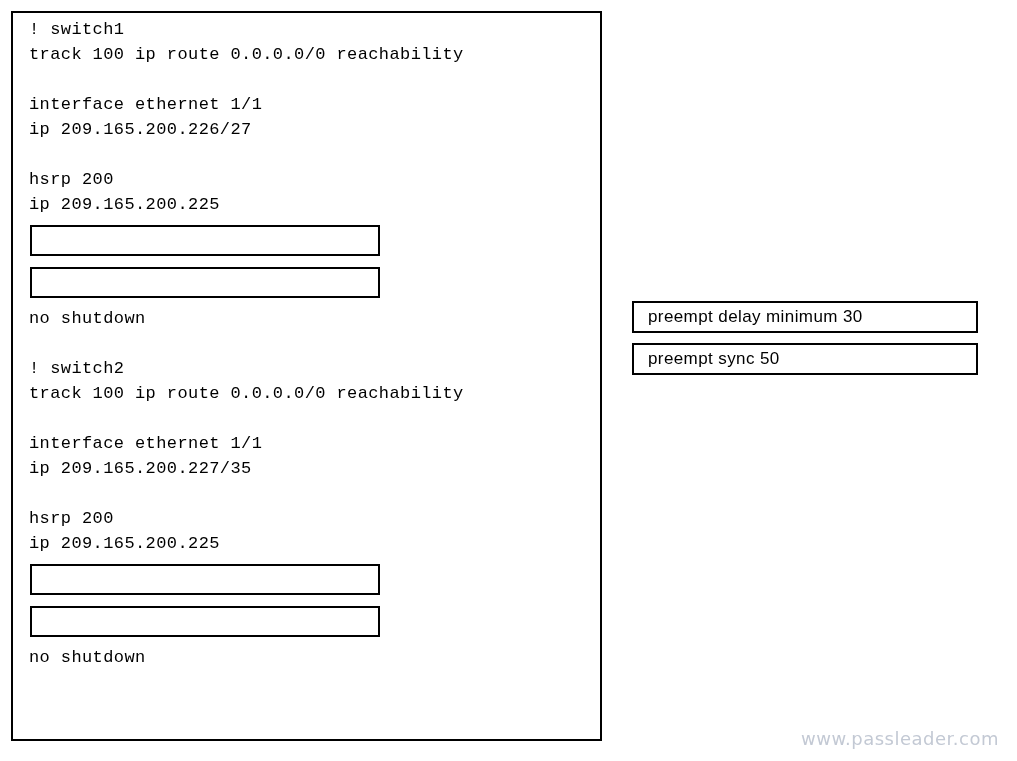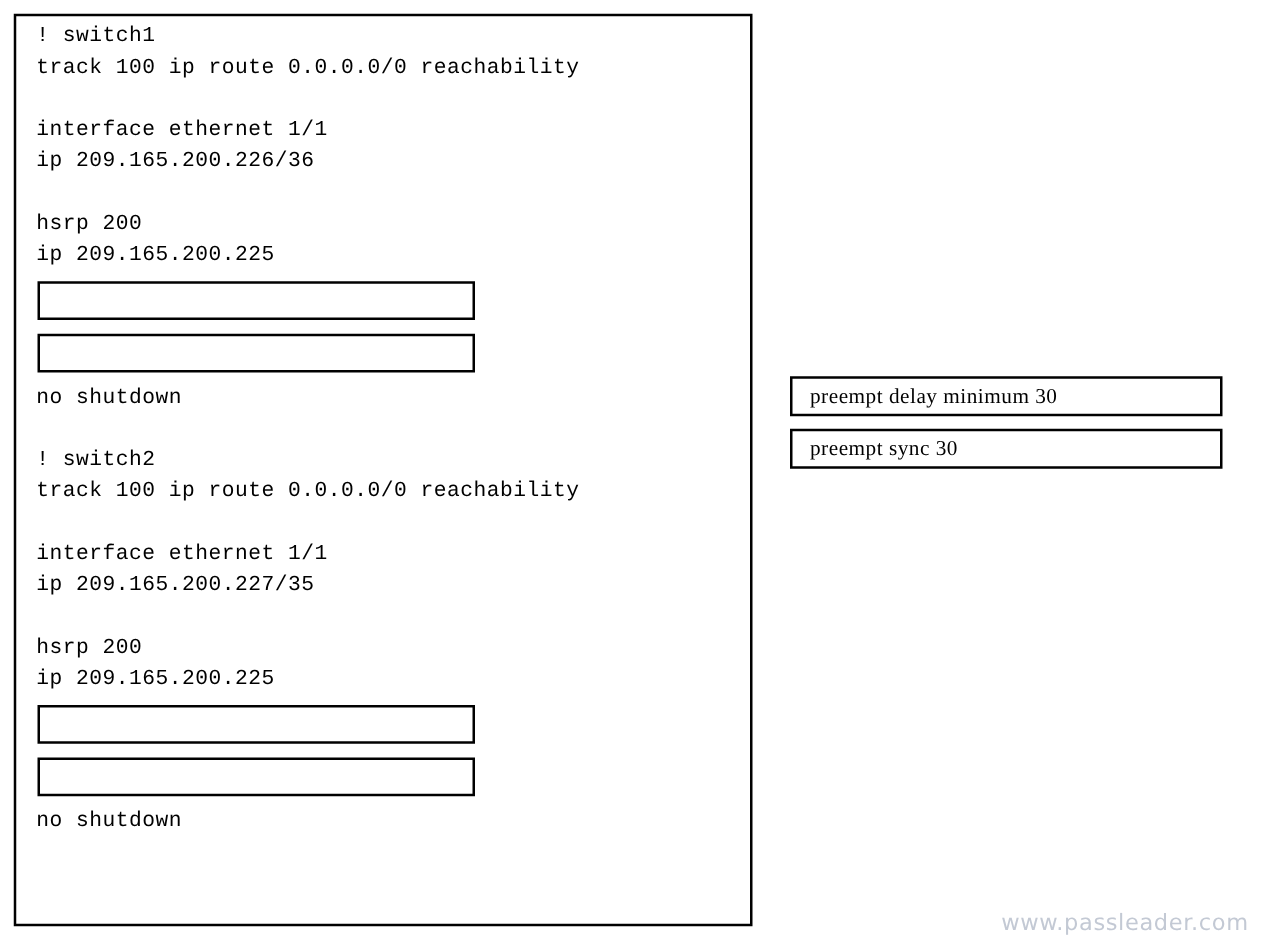--- a/index.html
+++ b/index.html
@@ -77,21 +77,21 @@
     height: 32px;
     border: 2px solid #000000;
     background: #ffffff;
     margin-bottom: 10px;
     display: flex;
     align-items: center;
     padding-left: 14px;
   }
 
   .option-box .option-label {
-    font-family: Liberation Serif, serif;
+    font-family: Liberation Sans, sans-serif;
     font-size: 17px;
     line-height: 18px;
     color: #000000;
     white-space: pre;
     letter-spacing: 0.4px;
   }
 
   
   #watermark {
     position: absolute;
@@ -108,21 +108,21 @@
 <body>
 
 <div id="config-panel">
   <div class="config-inner">
 
     <div>
       <div class="cfg-line">! switch1</div>
       <div class="cfg-line">track 100 ip route 0.0.0.0/0 reachability</div>
       <div class="cfg-line blank"></div>
       <div class="cfg-line">interface ethernet 1/1</div>
-      <div class="cfg-line">ip 209.165.200.226/36</div>
+      <div class="cfg-line">ip 209.165.200.226/27</div>
       <div class="cfg-line blank"></div>
       <div class="cfg-line">hsrp 200</div>
       <div class="cfg-line">ip 209.165.200.225</div>
 
       <div class="drop-group">
         <div class="drop-slot"></div>
         <div class="drop-slot"></div>
       </div>
 
       <div class="cfg-line">no shutdown</div>
@@ -148,17 +148,17 @@
     </div>
 
   </div>
 </div>
 
 <div id="option-list">
   <div class="option-box">
     <span class="option-label">preempt delay minimum 30</span>
   </div>
   <div class="option-box">
-    <span class="option-label">preempt sync 30</span>
+    <span class="option-label">preempt sync 50</span>
   </div>
 </div>
 
 <div id="watermark">www.passleader.com</div>
 
 </body></html>

